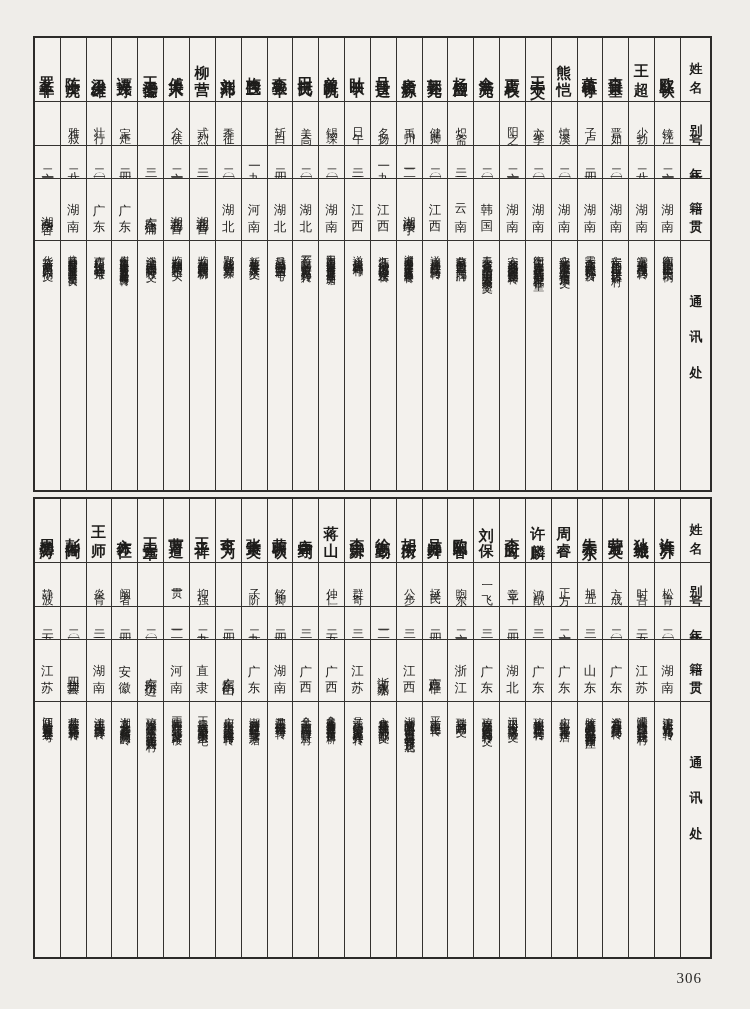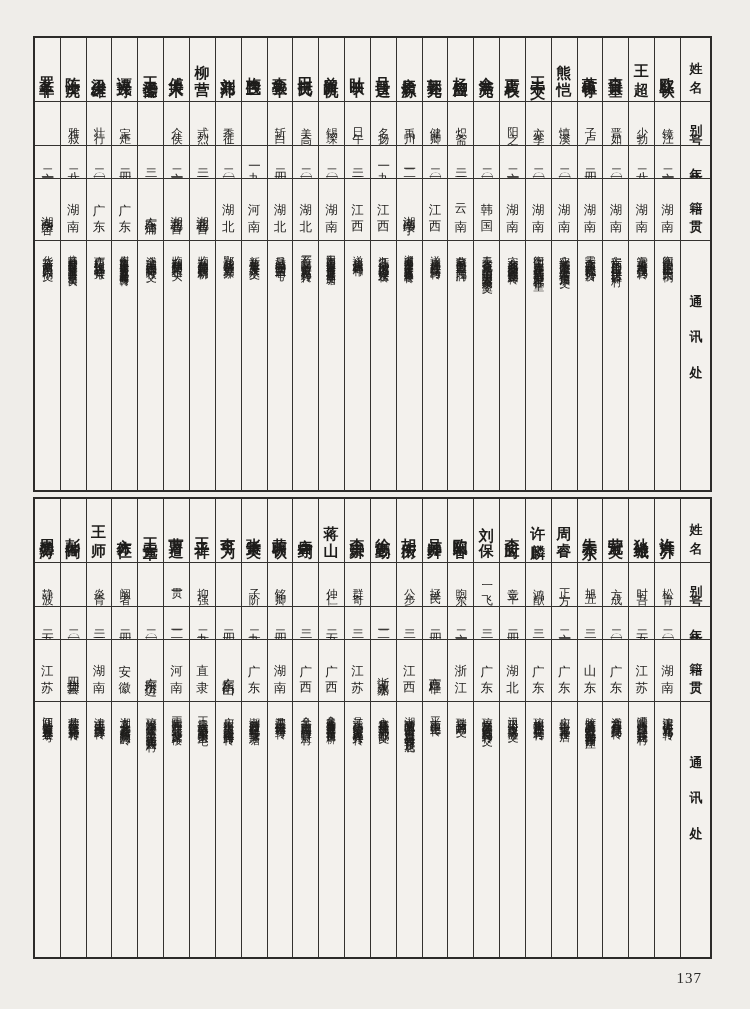--- a/index.html
+++ b/index.html
@@ -941,14 +941,14 @@
           <span>二五</span>
         </div>
         <div class="cell r-native native-cell spread">
           <span>江苏</span>
         </div>
         <div class="cell r-addr addr-cell">
           <span>江阴县后塍镇东巷春泉号</span>
         </div>
       </div>
     </div>
-  <div class="page-number">137</div>
+  <div class="page-number">306</div>
 </div>
 
 </body></html>

